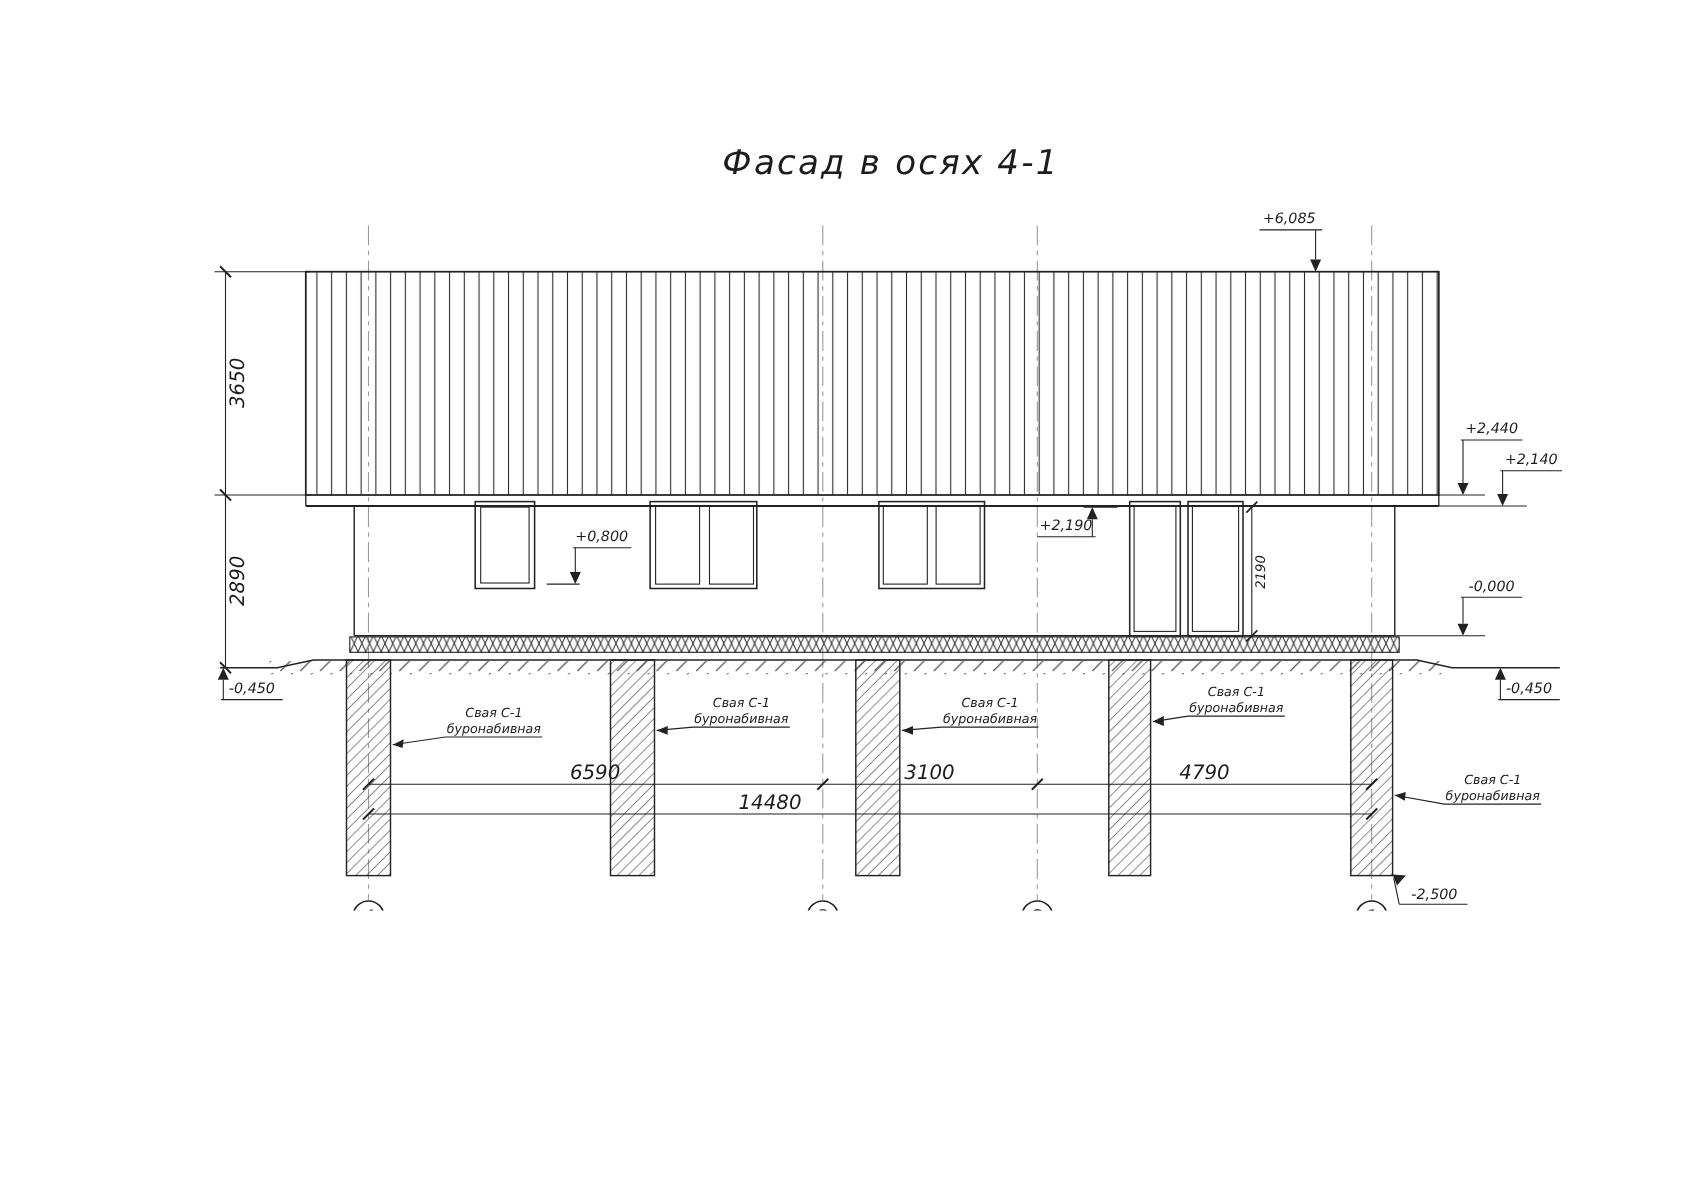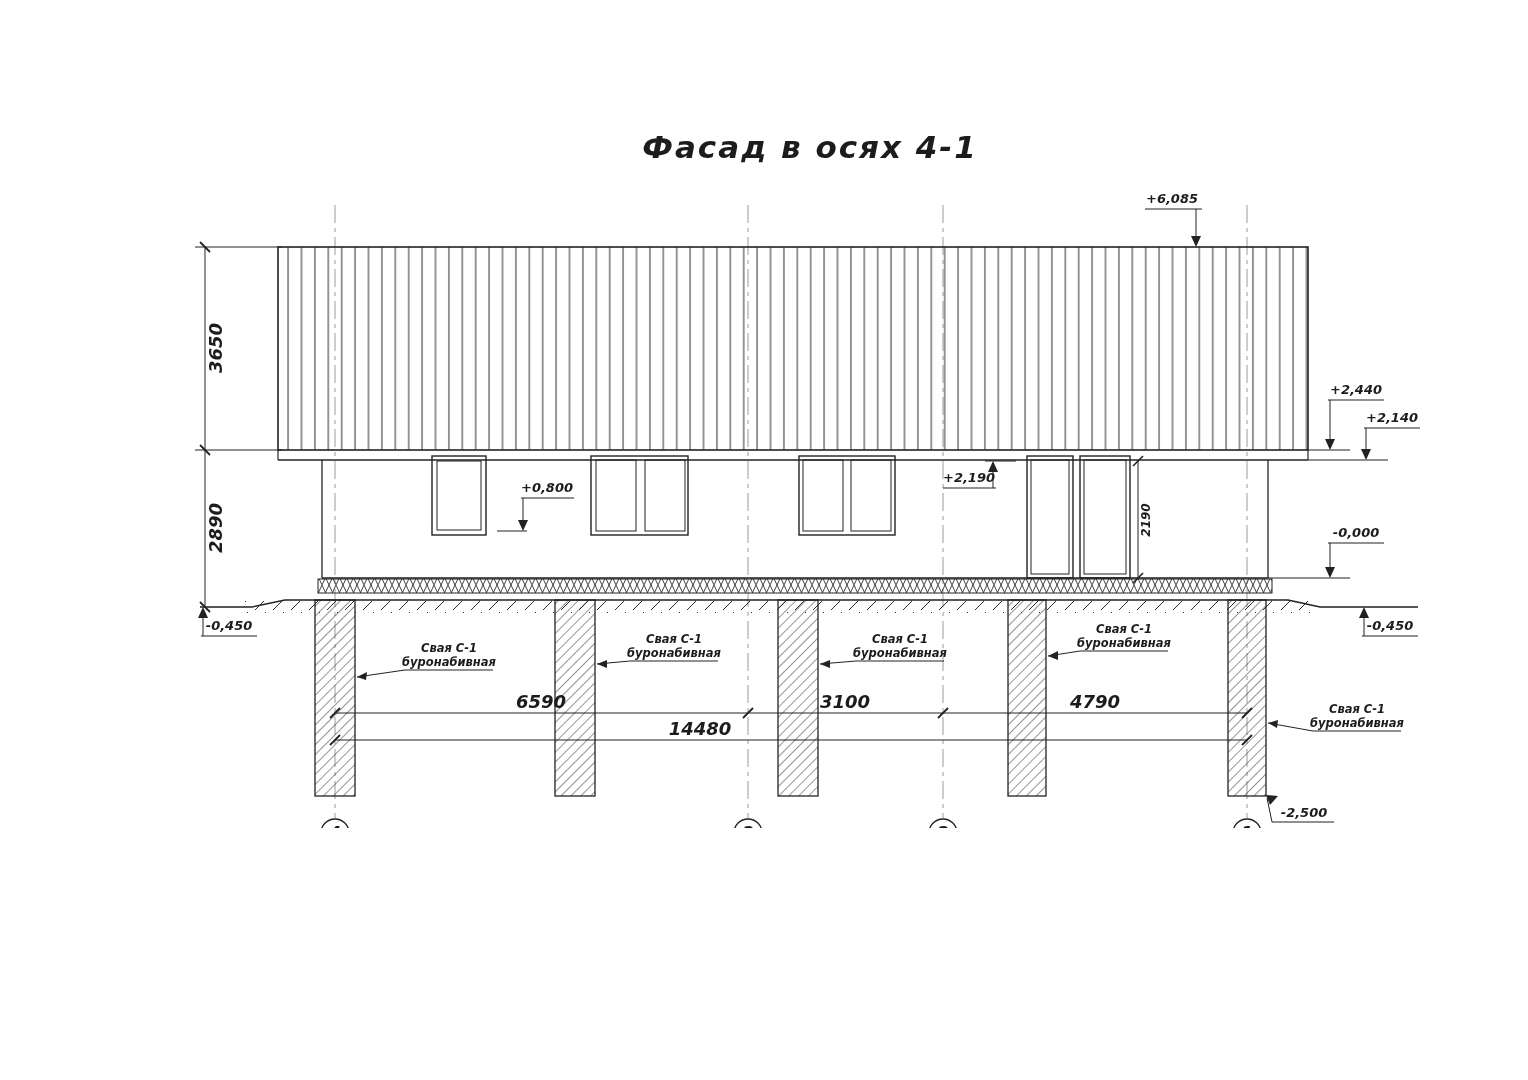--- a/index.html
+++ b/index.html
@@ -2,21 +2,20 @@
 <html><head>
 <meta charset="utf-8">
 <style>
   html,body{margin:0;padding:0;background:#ffffff;}
   .sheet{
     position:relative;
     width:1528px;height:828px;
     background:#ffffff;
     font-family:"DejaVu Sans", sans-serif;
     overflow:hidden;
-    font-weight:bold;
   }
   svg{display:block;}
   text{
     font-family:"DejaVu Sans", sans-serif;
     font-style:italic;
     fill:#1c1c1c;
   }
   .t-title{font-size:31px;letter-spacing:2px;}
   .t-dim{font-size:18px;}
   .t-dim-sm{font-size:12px;}

